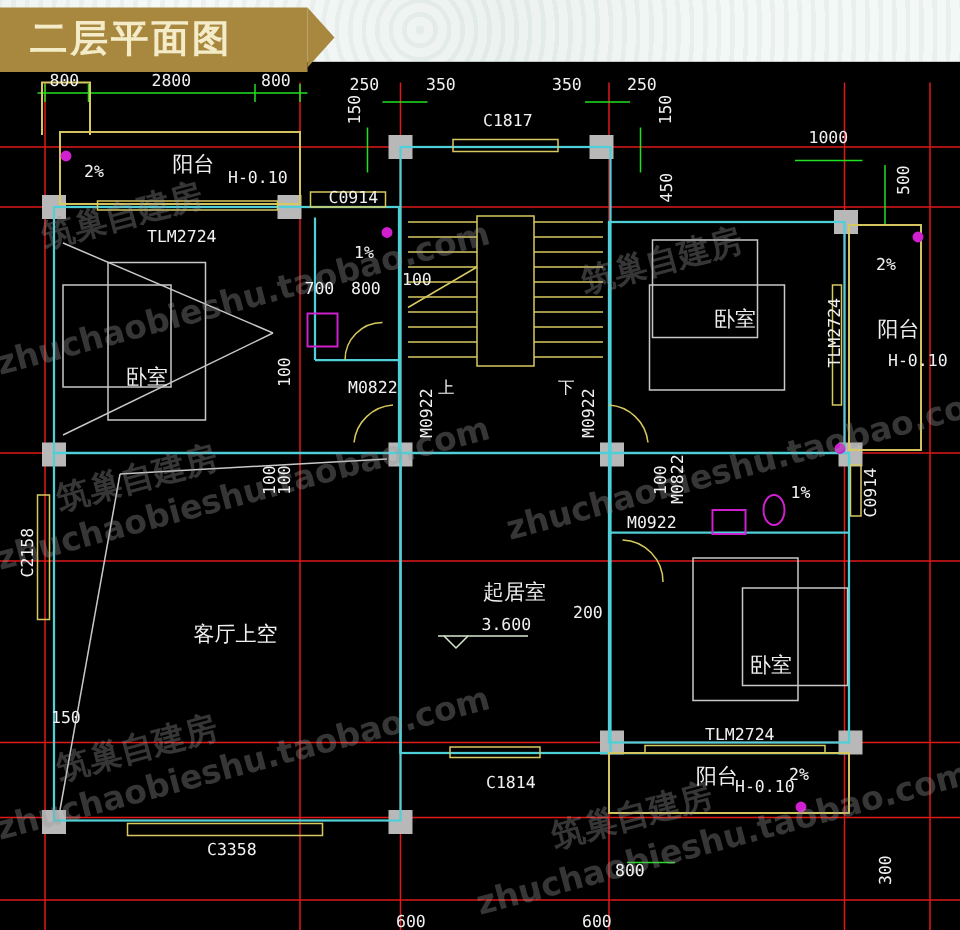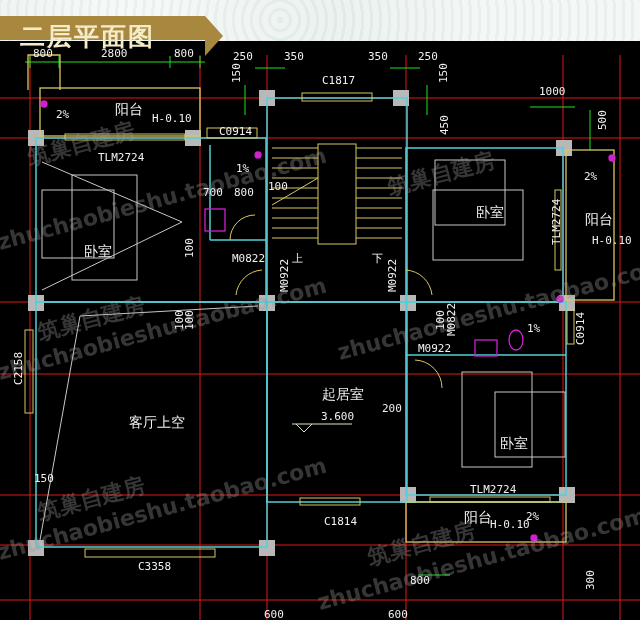--- a/index.html
+++ b/index.html
@@ -3,21 +3,21 @@
 <meta charset="utf-8">
 <style>
   html, body { margin:0; padding:0; }
   body { width:640px; height:620px; overflow:hidden; background:#000; font-family:"DejaVu Sans", sans-serif; position:relative; }
   .header { position:absolute; left:0; top:0; width:640px; height:41px; background:#eef3f1;
     background-image: radial-gradient(circle at 20% 50%, #f8fbfa 0, #e4ecea 40%, #f3f7f6 70%);
   }
   .header .orn { position:absolute; top:0; height:41px; width:640px; opacity:.5;
     background: repeating-radial-gradient(circle at 280px 20px, #dfe8e5 0 3px, #f4f8f7 3px 9px);
   }
-  .title-badge { position:absolute; left:0; top:16px; height:24px; width:205px; background:#a8873f; }
+  .title-badge { position:absolute; left:0; top:5px; height:43px; width:205px; background:#a8873f; }
   .title-badge:after { content:""; position:absolute; right:-18px; top:0; border-top:20.5px solid transparent; border-bottom:20.5px solid transparent; border-left:18px solid #a8873f; }
   .title-text { position:absolute; left:20px; top:4px; font-size:25px; font-weight:bold; color:#f4ecc8; letter-spacing:2px; font-family:"DejaVu Sans", sans-serif; }
   .plan { position:absolute; left:0; top:41px; width:640px; height:579px; }
   svg text { font-family:"DejaVu Sans Mono", monospace; }
   .lbl { fill:#f0f0f0; font-size:11px; }
   .dim { fill:#f0f0f0; font-size:11px; }
   .room { fill:#f0f0f0; font-size:14px; font-family:"DejaVu Sans", sans-serif; }
   .wm { fill:#9a9a9a; opacity:.35; font-size:22px; font-family:"DejaVu Sans", sans-serif; font-weight:bold; }
 </style>
 </head>

